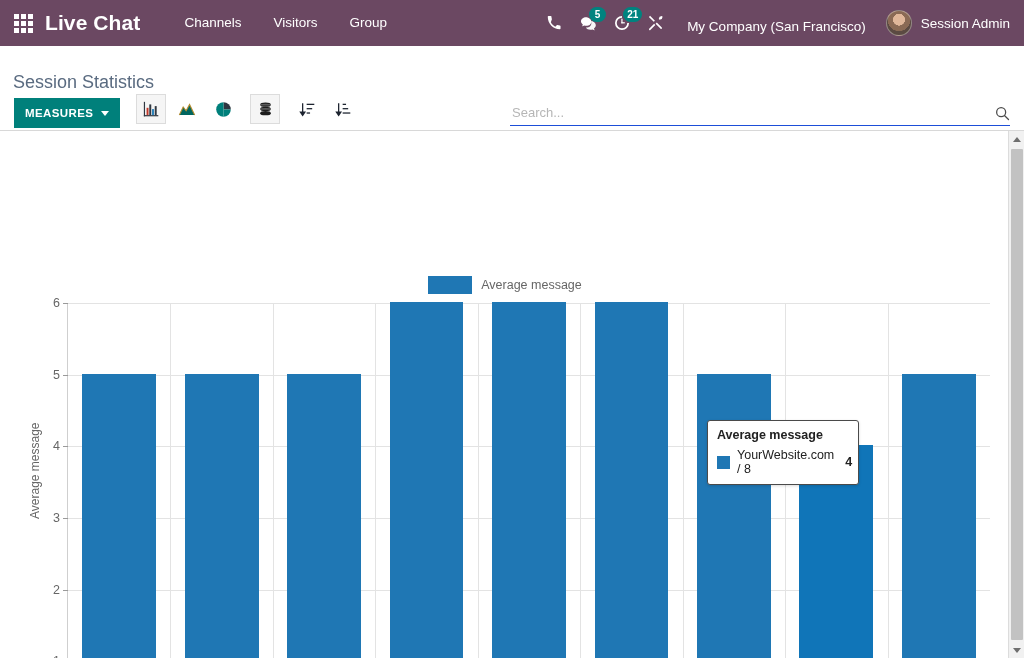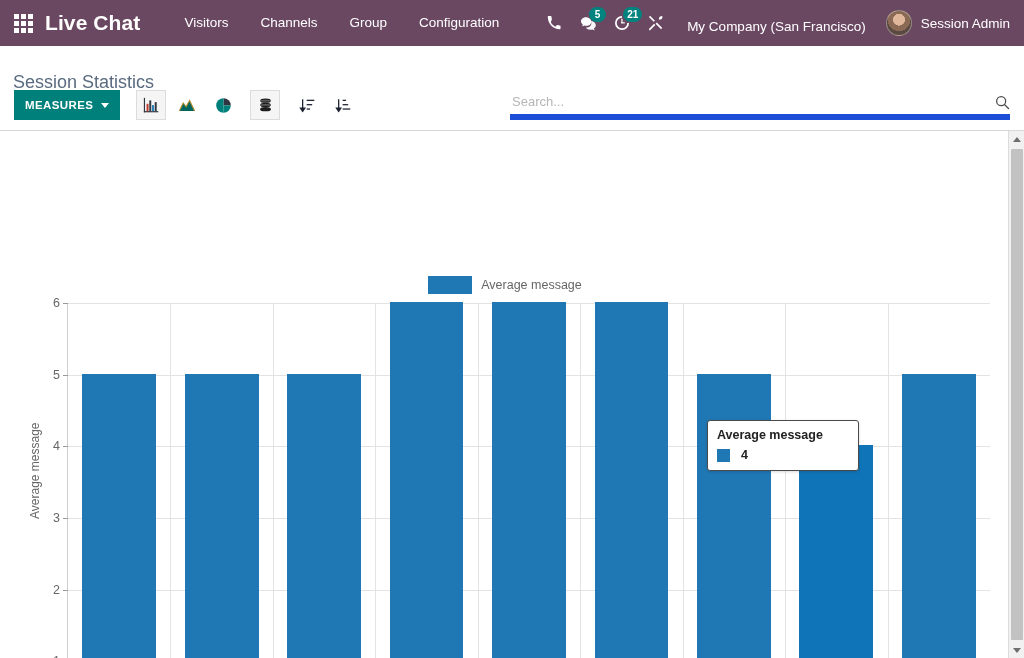--- a/index.html
+++ b/index.html
@@ -76,39 +76,39 @@
   }
   .page-title {
     font-size: 18px; color: #5a6b80; font-weight: normal;
     position: absolute; left: 13px; top: 26px;
   }
   .cp-left { position: absolute; left: 14px; top: 44px; display: flex; align-items: center; }
   .btn-measures {
     background: #00807b; color: #fff; border: none;
     font-size: 11.5px; font-weight: bold; letter-spacing: .4px;
     padding: 0 11px; height: 30px; line-height: 30px;
-    cursor: pointer; display: flex; align-items: center; white-space: nowrap;
+    cursor: pointer; display: flex; align-items: center; white-space: nowrap; margin-top: 8px;
   }
   .btn-measures .caret {
     display: inline-block; margin-left: 8px;
     border-left: 4.5px solid transparent; border-right: 4.5px solid transparent;
     border-top: 5px solid #fff;
   }
   .icon-btn {
     width: 30px; height: 30px; margin-left: 6px;
     display: flex; align-items: center; justify-content: center;
     cursor: pointer; border: 1px solid transparent; background: transparent;
   }
   .icon-btn.active { background: #f5f5f5; border-color: #dcdcdc; }
   .icon-btn:first-of-type { margin-left: 16px; }
 
   
   .search-wrap {
-    position: absolute; left: 510px; top: 48px; width: 500px;
-    border-bottom: 6px solid #1d4ed8; display: flex; 
+    position: absolute; left: 510px; top: 59px; width: 500px;
+    border-bottom: 1px solid #1d4ed8; display: flex; 
     padding-bottom: 3px;
   }
   .search-input {
     flex: 1; border: none; outline: none; font-size: 13px;
     color: #333; background: transparent; font-family: "Liberation Sans", sans-serif;
     padding: 0 0 2px 2px;
   }
   .search-input::placeholder { color: #b6b6b6; }
   .search-icon { color: #4b4b4b; display: flex; align-items: center; }
 
@@ -208,24 +208,23 @@
         <i></i>
         <i></i>
         <i></i>
         <i></i>
         <i></i>
         <i></i>
       </div>
   </div>
   <div class="brand">Live Chat</div>
   <div class="nav-links">
+    <div class="nav-link">Channels</div>
     <div class="nav-link">Visitors</div>
-    <div class="nav-link">Channels</div>
     <div class="nav-link">Group</div>
-    <div class="nav-link">Configuration</div>
   </div>
 
   <div class="nav-right">
     <div class="sysicon">
       <svg width="14" height="14" viewBox="0 0 24 24" fill="#ffffff" aria-hidden="true">
         <path d="M6.6 10.8c1.7 3.4 4.2 5.9 7.6 7.6l2.5-2.5c.3-.3.8-.4 1.2-.3 1.3.4 2.6.7 4.1.7.7 0 1.2.5 1.2 1.2v4c0 .7-.5 1.2-1.2 1.2C10.8 22.7 1.3 13.2 1.3 1.2 1.3.5 1.8 0 2.5 0h4c.7 0 1.2.5 1.2 1.2 0 1.4.2 2.8.7 4.1.1.4 0 .9-.3 1.2L6.6 10.8z"></path>
       </svg>
     </div>
     <div class="sysicon">
       <svg width="17" height="17" viewBox="0 0 24 24" fill="#ffffff" aria-hidden="true">
@@ -457,20 +456,21 @@
       <div class="xtick-slot"></div>
       <div class="xtick-slot"></div>
       <div class="xtick-slot"></div>
       <div class="xtick-slot"></div>
     </div>
 
   <div class="tooltip">
     <div class="tt-title">Average message</div>
     <div class="tt-row">
       <span class="tt-swatch"></span>
+      <span class="tt-key">YourWebsite.com / 8</span>
       <span class="tt-val">4</span>
     </div>
   </div>
 </div>
 
 <div class="scrollbar">
   <div class="sb-arrow up">
       <span class="tri-up"></span>
     </div>
   <div class="sb-thumb"></div>

